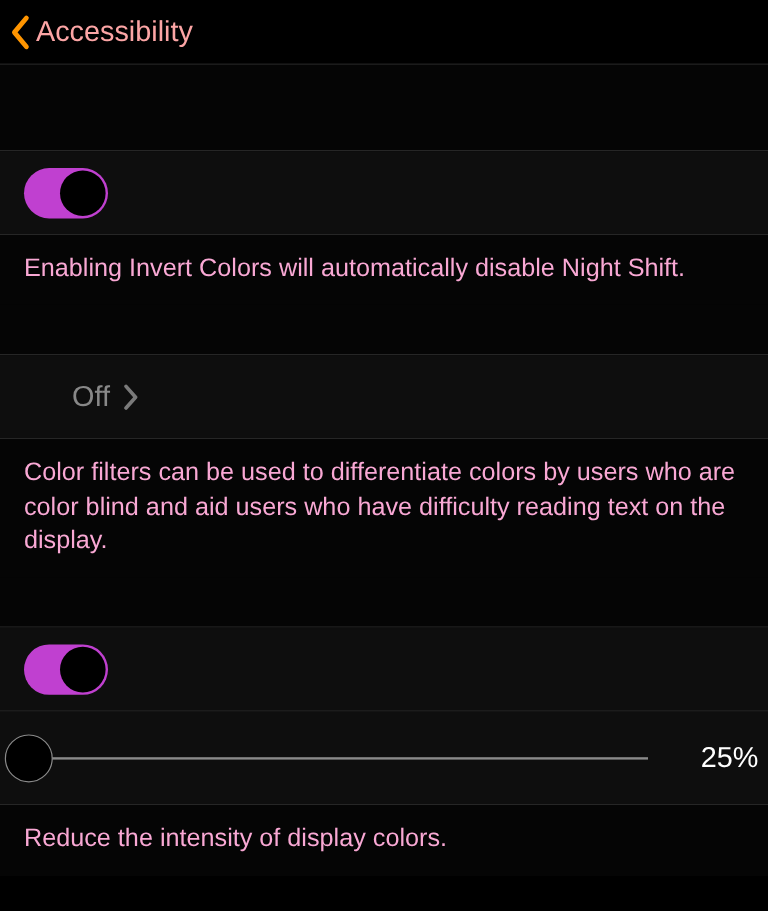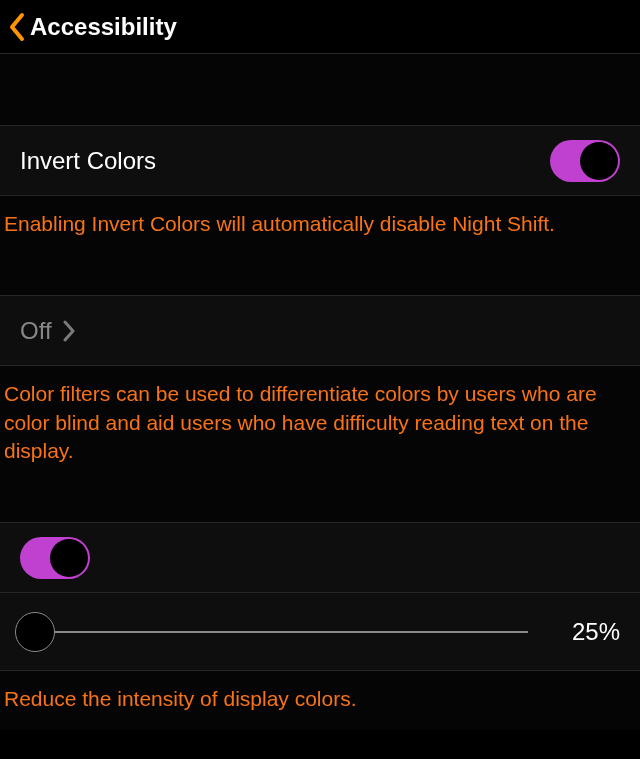--- a/index.html
+++ b/index.html
@@ -17,23 +17,23 @@
       height: 54px;
       padding: 0 8px;
       border-bottom: 1px solid #2a2a2a;
     }
     .back-chevron {
       color: #ff9500;
       margin-right: 2px;
     }
     .back-chevron svg { display: block; }
     .back-label {
-      color: #ffffff;
+      color: #fca5a5;
       font-size: 24px;
-      font-weight: 700;
+      font-weight: 400;
     }
     .nav-spacer { width: 10px; }
     .title {
       color: #ffffff;
       font-size: 24px;
       font-weight: 700;
       letter-spacing: 0.2px;
     }
     .spacer-block {
       height: 72px;
@@ -55,31 +55,32 @@
       font-weight: 400;
     }
     .row-right {
       display: flex;
       align-items: center;
       gap: 10px;
     }
     .value-text {
       color: #888888;
       font-size: 24px;
+      margin-left: 40px;
     }
     .chevron-right {
       color: #7a7a7a;
     }
     .chevron-right svg { display: block; }
     .footer-text {
       background: #050505;
-      color: #f97316;
+      color: #f9a8d4;
       font-size: 21px;
       line-height: 1.35;
-      padding: 14px 20px 16px 4px;
+      padding: 14px 20px 16px 20px;
     }
     .section-gap {
       background: #050505;
       height: 42px;
       border-bottom: 1px solid #262626;
     }
     
     .toggle {
       position: relative;
       width: 70px;
@@ -93,21 +94,21 @@
       right: 2px;
       width: 38px;
       height: 38px;
       border-radius: 50%;
       background: #000000;
     }
     
     .slider-row {
       display: flex;
       align-items: center;
-      padding: 0 20px;
+      padding: 0 8px;
       height: 78px;
       background: #0e0e0e;
       border-bottom: 1px solid #262626;
     }
     .slider {
       position: relative;
       flex: 1;
       height: 40px;
       margin-right: 28px;
     }
@@ -148,21 +149,20 @@
       <polyline points="14,3 4,15 14,27" stroke="currentColor" stroke-width="4" stroke-linecap="round" stroke-linejoin="round"></polyline>
     </svg>
   </span>
   <span class="back-label">Accessibility</span>
   <span class="nav-spacer"></span>
 </div>
 
 <div class="spacer-block"></div>
 
 <div class="row">
-  <span class="row-label">Invert Colors</span>
   <div class="toggle">
     <div class="toggle-knob"></div>
   </div>
 </div>
 <div class="footer-text">Enabling Invert Colors will automatically disable Night Shift.</div>
 
 <div class="section-gap"></div>
 
 <div class="row">
   <div class="row-right">

